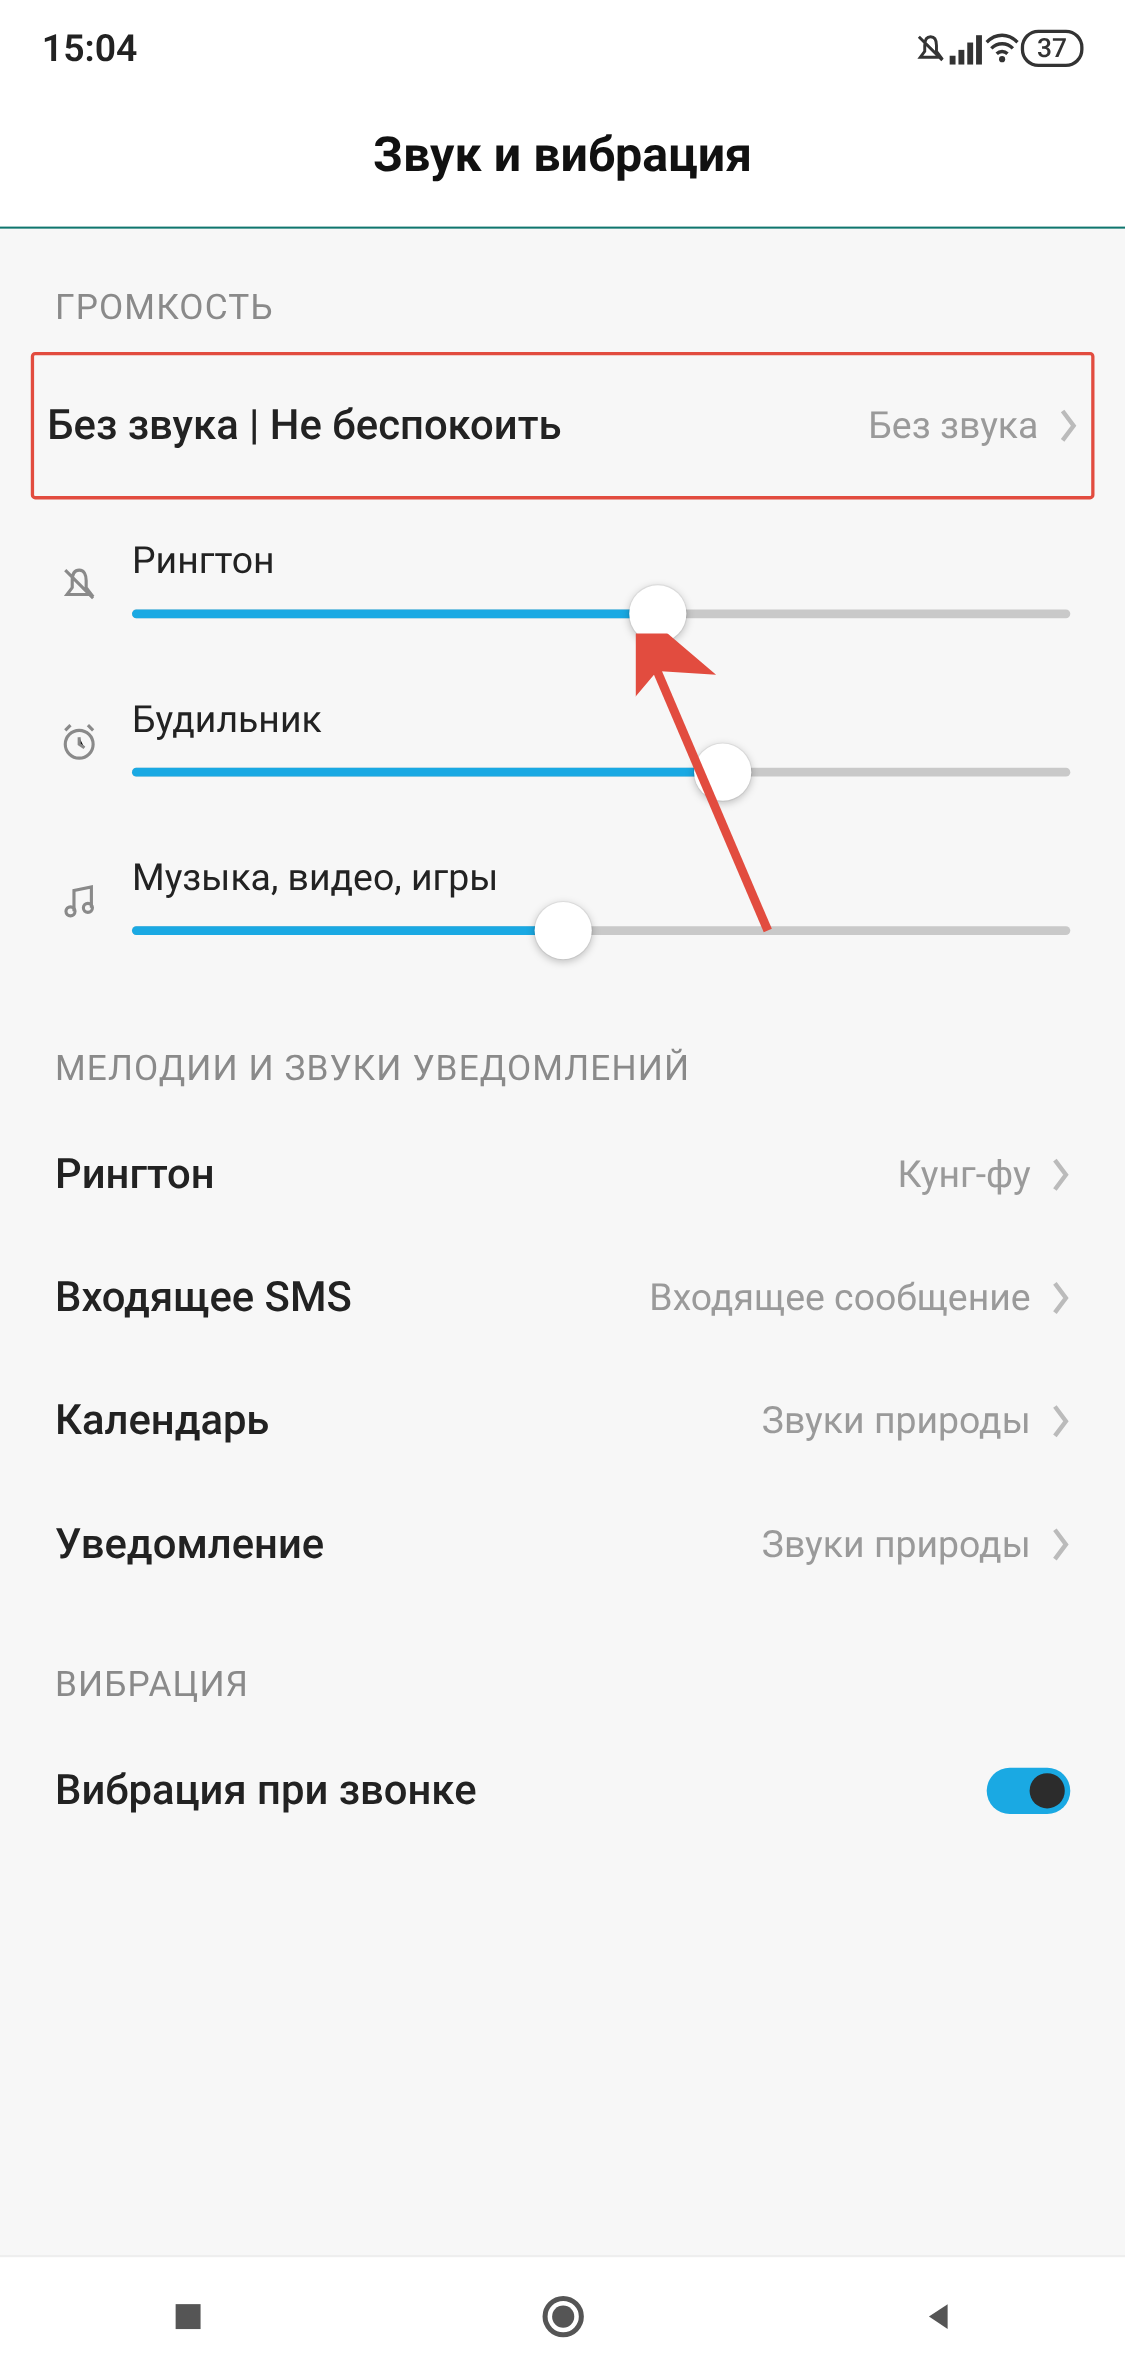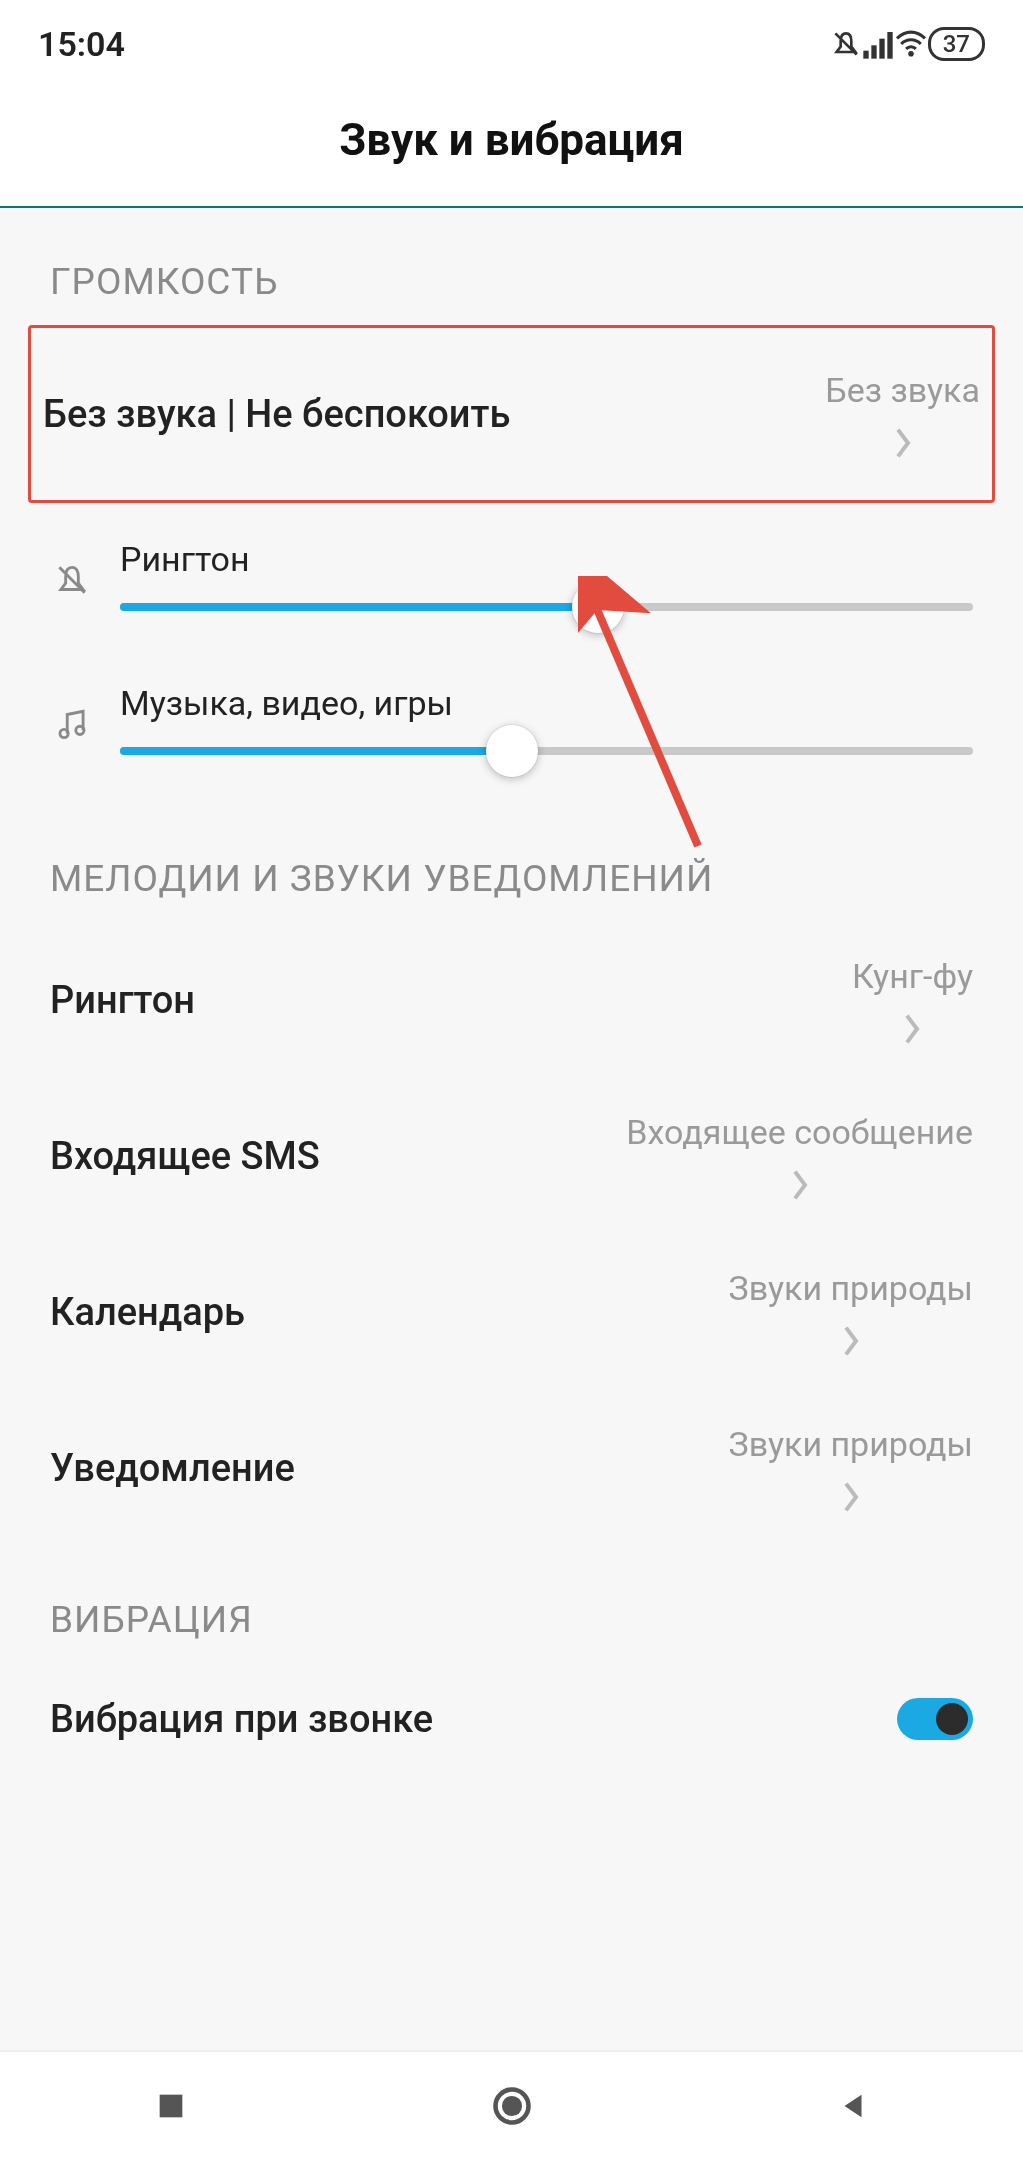--- a/index.html
+++ b/index.html
@@ -13,26 +13,26 @@
   .status-icons svg { display: block; }
   .battery-pill { border: 3px solid #333; border-radius: 16px; padding: 0 12px; font-size: 24px; font-weight: 500; line-height: 28px; color:#333; }
 
   
   .header { text-align: center; padding: 40px 0 40px 0; background:#fff; border-bottom: 2px solid #0f766e;}
   .header-title { font-size: 44px; font-weight: 700; color:#111; }
 
   
   .content { background: #f7f7f7; padding: 0 0 0 0; position: relative; height: calc(2160px - 270px); }
 
-  .section-label { font-size: 37px; color: #8a8a8a; letter-spacing: 1px; padding: 52px 50px 22px 50px; }
+  .section-label { font-size: 32px; color: #8a8a8a; letter-spacing: 1px; padding: 52px 50px 22px 50px; }
 
   
   .row { display: flex; align-items: center; justify-content: space-between; padding: 34px 50px; background: transparent; }
   .row-label { font-size: 38px; color: #222; font-weight: 500; }
-  .row-right { display:flex; align-items:center; gap: 18px; flex-direction: column;}
+  .row-right { display:flex; align-items:center; gap: 18px;}
   .row-value { font-size: 34px; color: #9a9a9a; }
   .chevron { width: 18px; height: 30px; }
 
   .highlight-box { border: 3px solid #e24c3f; margin: 0 28px; border-radius: 4px; }
   .highlight-box .row { padding: 42px 12px; }
 
   
   .slider-block { padding: 12px 50px 20px 50px; display:flex; align-items:flex-end; gap: 26px; }
   .slider-icon-col { width: 44px; display:flex; justify-content:center; padding-bottom: 8px; color:#8a8a8a;}
   .slider-main { flex: 1; }
@@ -114,20 +114,37 @@
       </div>
       <div class="slider-main">
         <div class="slider-title">Рингтон</div>
         <div class="slider-track">
           <div class="slider-fill" style="width:56%"></div>
           <div class="slider-thumb" style="left:56%"></div>
         </div>
       </div>
     </div>
 
+    <div class="slider-block" style="padding-top:52px;">
+      <div class="slider-icon-col">
+        <span>
+          <svg width="38" height="38" viewBox="0 0 24 24">
+              <circle cx="12" cy="13" r="8" fill="none" stroke="#8a8a8a" stroke-width="1.8"></circle>
+              <path stroke="#8a8a8a" stroke-width="1.8" d="M12 9 L12 13 L15 15 M4 5 L7 2 M20 5 L17 2"></path>
+            </svg>
+        </span>
+      </div>
+      <div class="slider-main">
+        <div class="slider-title">Будильник</div>
+        <div class="slider-track">
+          <div class="slider-fill" style="width:63%"></div>
+          <div class="slider-thumb" style="left:63%"></div>
+        </div>
+      </div>
+    </div>
 
     <div class="slider-block" style="padding-top:52px; padding-bottom: 50px;">
       <div class="slider-icon-col">
         <span>
           <svg width="38" height="38" viewBox="0 0 24 24">
               <path fill="none" stroke="#8a8a8a" stroke-width="1.8" d="M9 18 L9 6 L19 4 L19 16"></path>
               <circle cx="7" cy="18" r="2.6" fill="none" stroke="#8a8a8a" stroke-width="1.8"></circle>
               <circle cx="17" cy="16" r="2.6" fill="none" stroke="#8a8a8a" stroke-width="1.8"></circle>
             </svg>
         </span>

